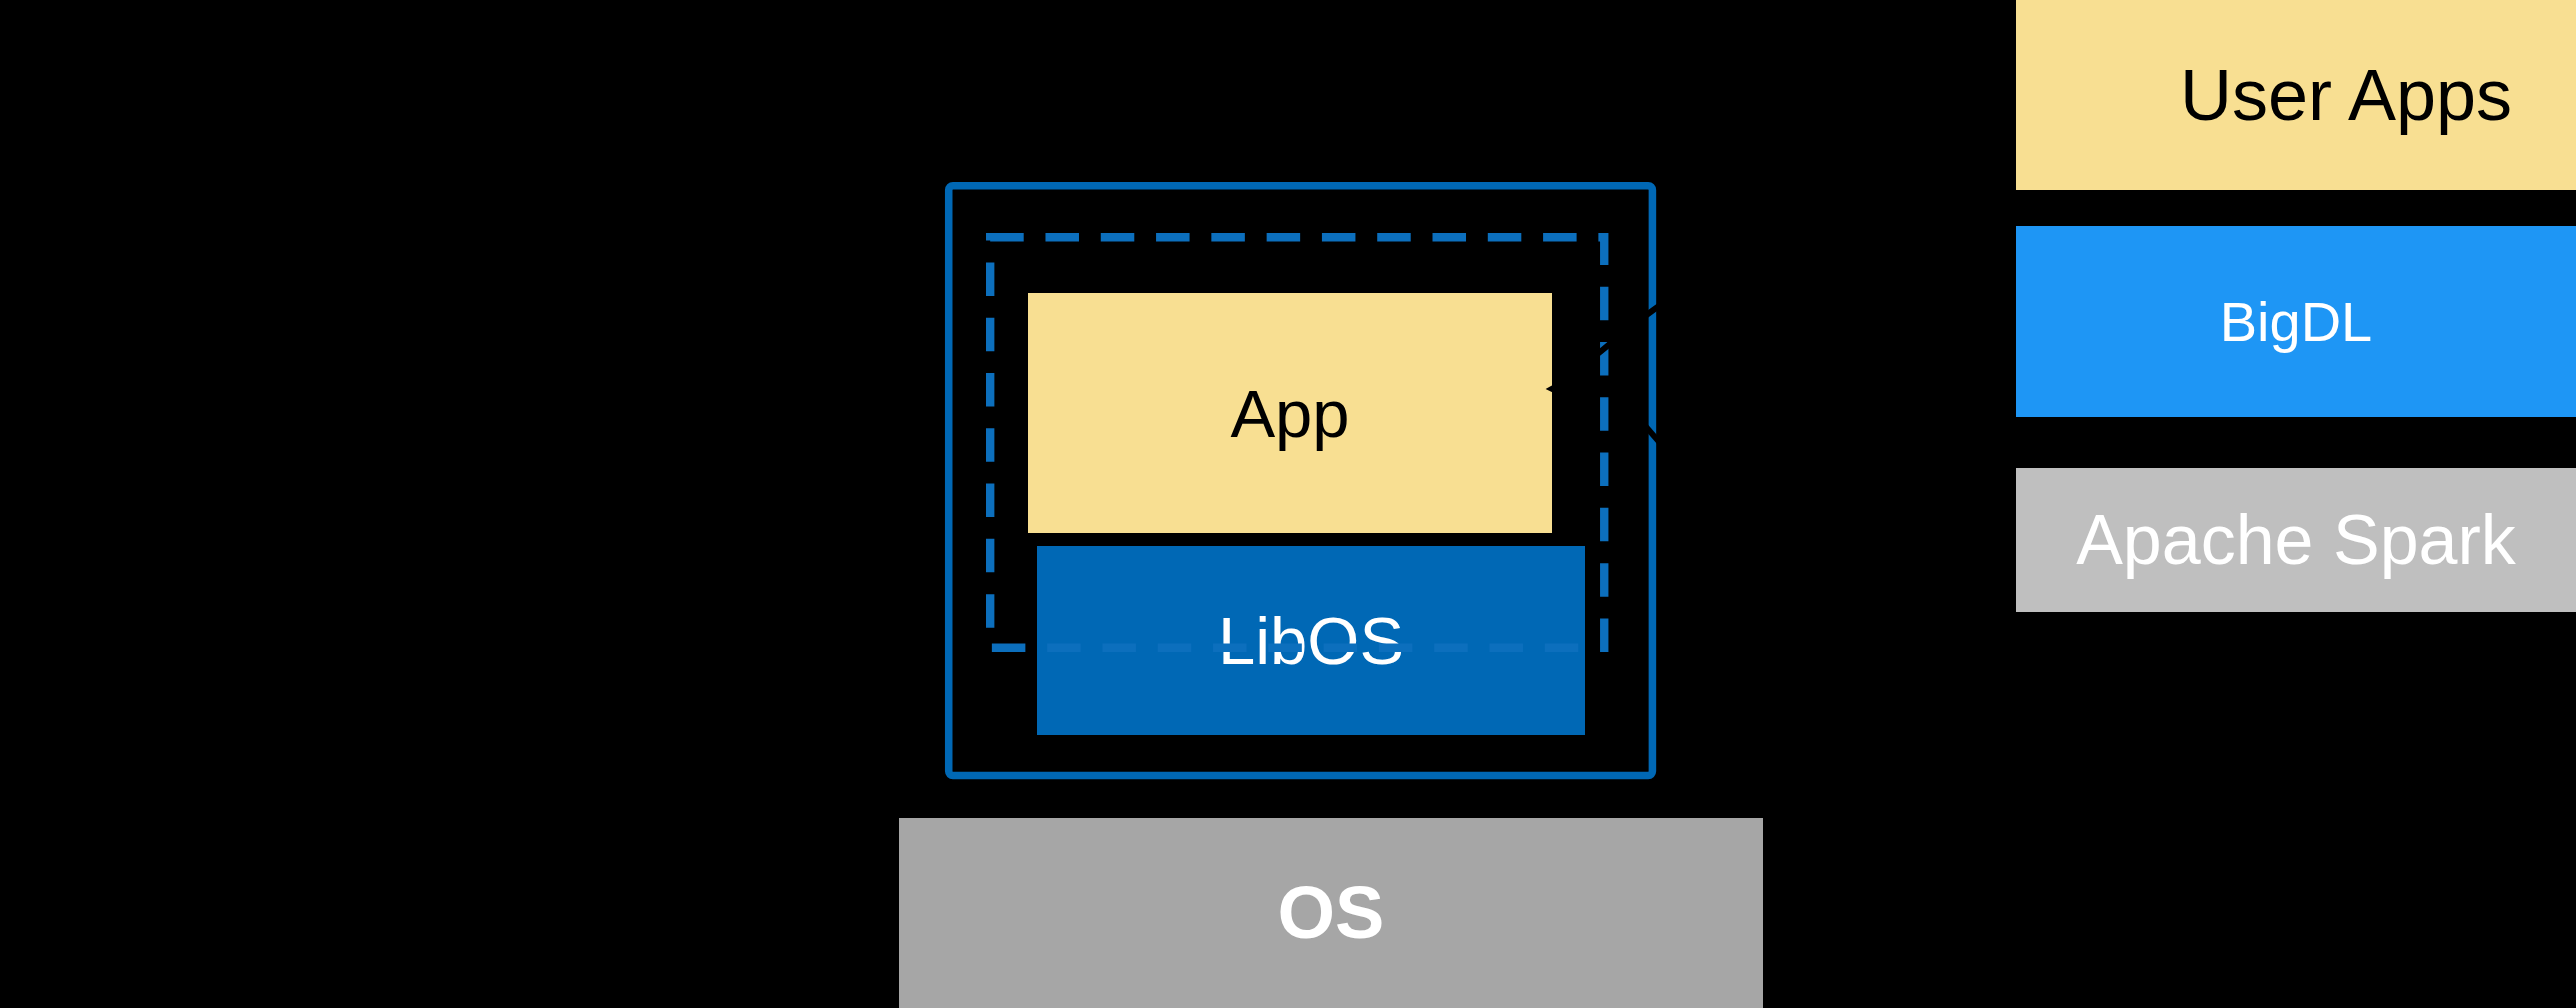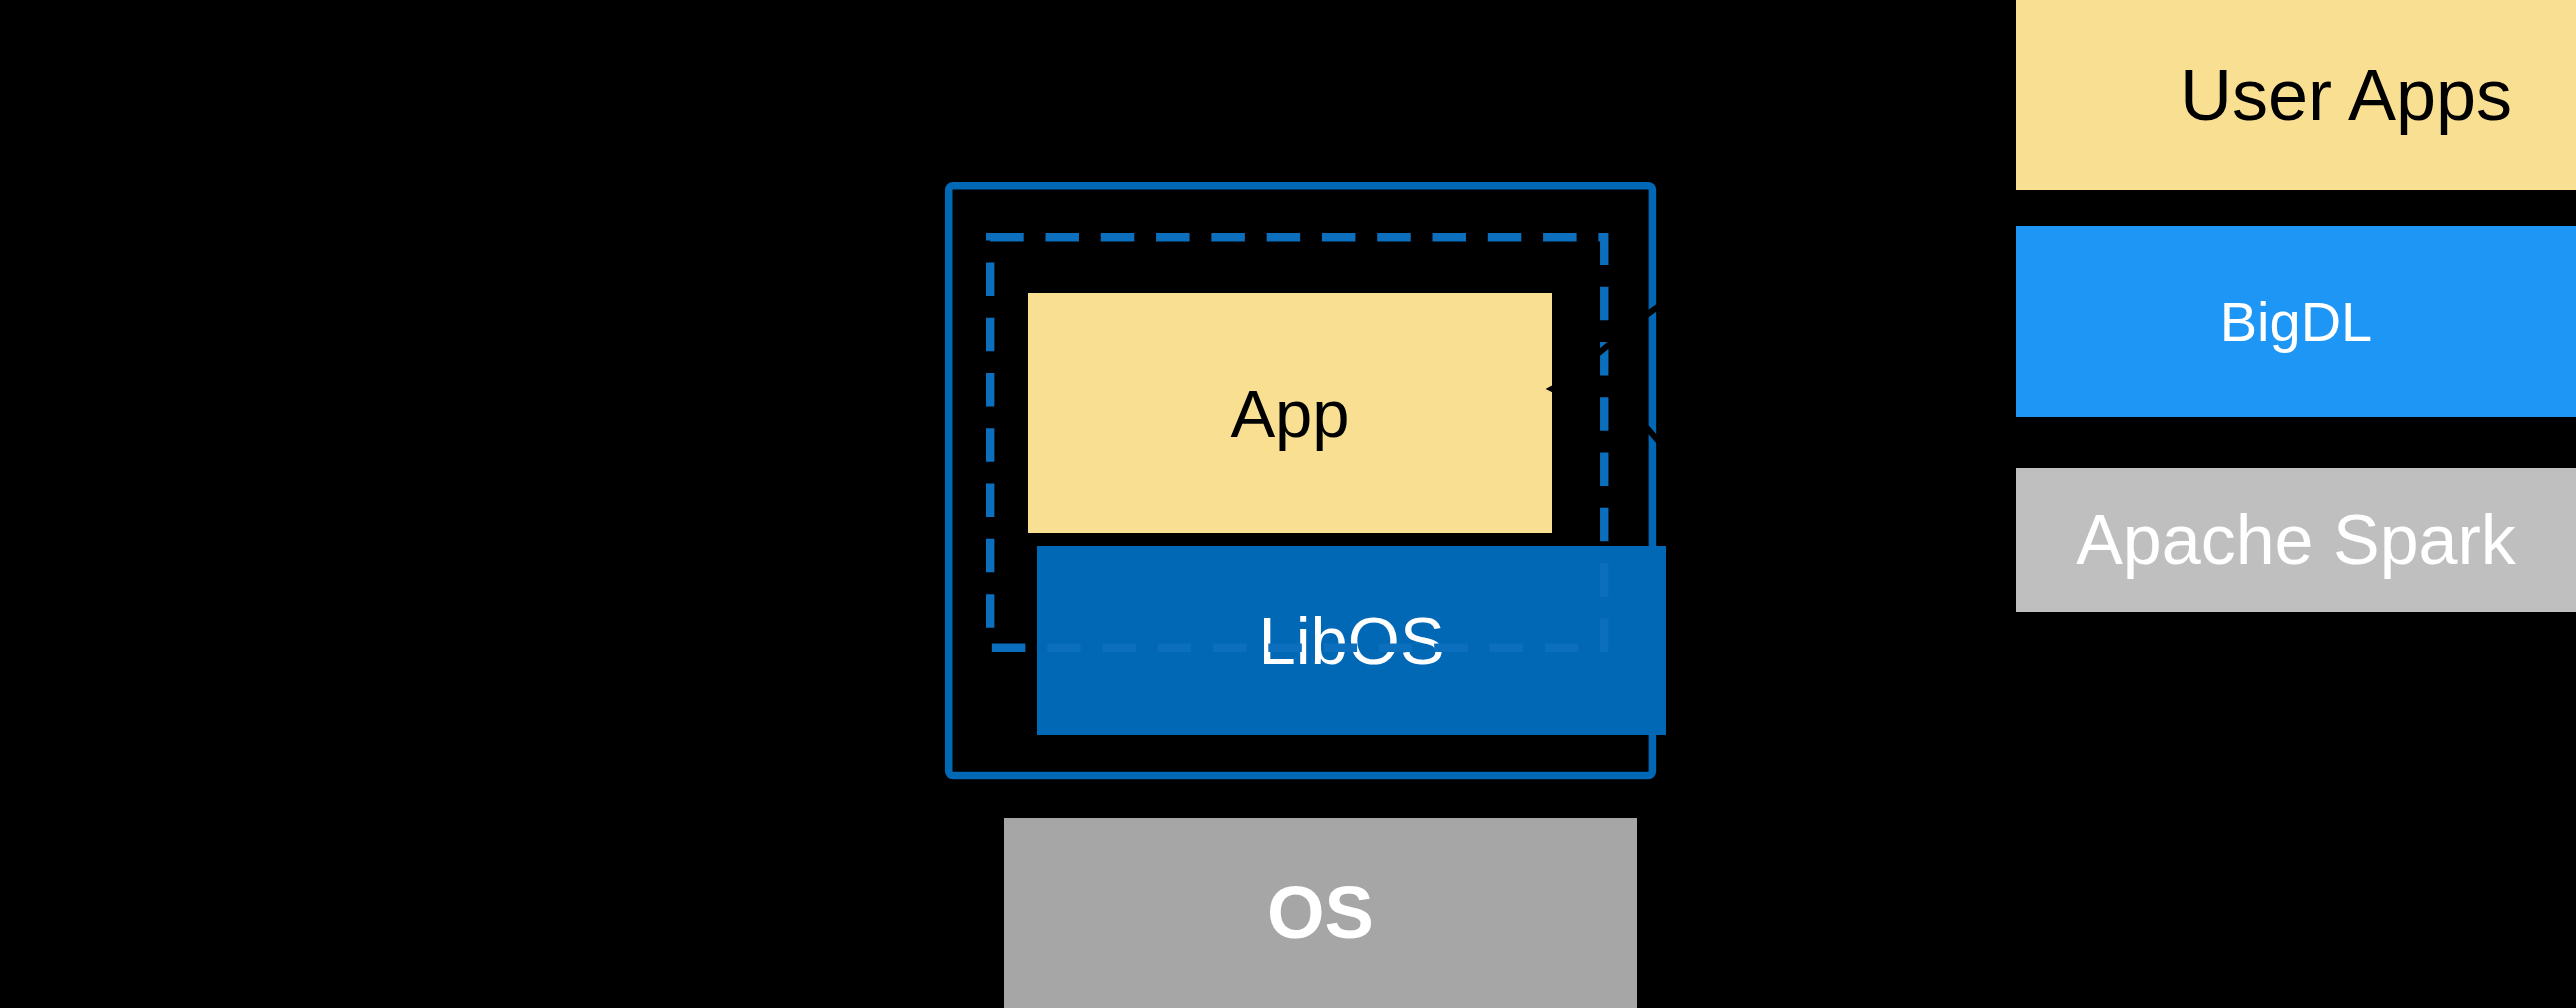--- a/index.html
+++ b/index.html
@@ -35,27 +35,27 @@
   #sgx-box .label { color: #FFFFFF; font-size: 65px; }
 
   
   #app-box {
     left: 1028px; top: 293px; width: 524px; height: 240px;
     background: #F8DF92;
   }
   #app-box .label { color: #000000; font-size: 67px; }
 
   #libos-box {
-    left: 1037px; top: 546px; width: 629px; height: 189px;
+    left: 1037px; top: 546px; width: 548px; height: 189px;
     background: #0068B5;
   }
   #libos-box .label { color: #FFFFFF; font-size: 67px; }
 
   #os-box {
-    left: 1004px; top: 818px; width: 633px; height: 190px;
+    left: 899px; top: 818px; width: 864px; height: 190px;
     background: #A6A6A6;
   }
   #os-box .label { color: #FFFFFF; font-size: 74px; font-weight: bold; }
 
   
   #user-apps-box {
     left: 2016px; top: 0px; width: 660px; height: 190px;
     background: #F8DF92;
   }
   #user-apps-box .label { color: #000000; font-size: 72px; }

